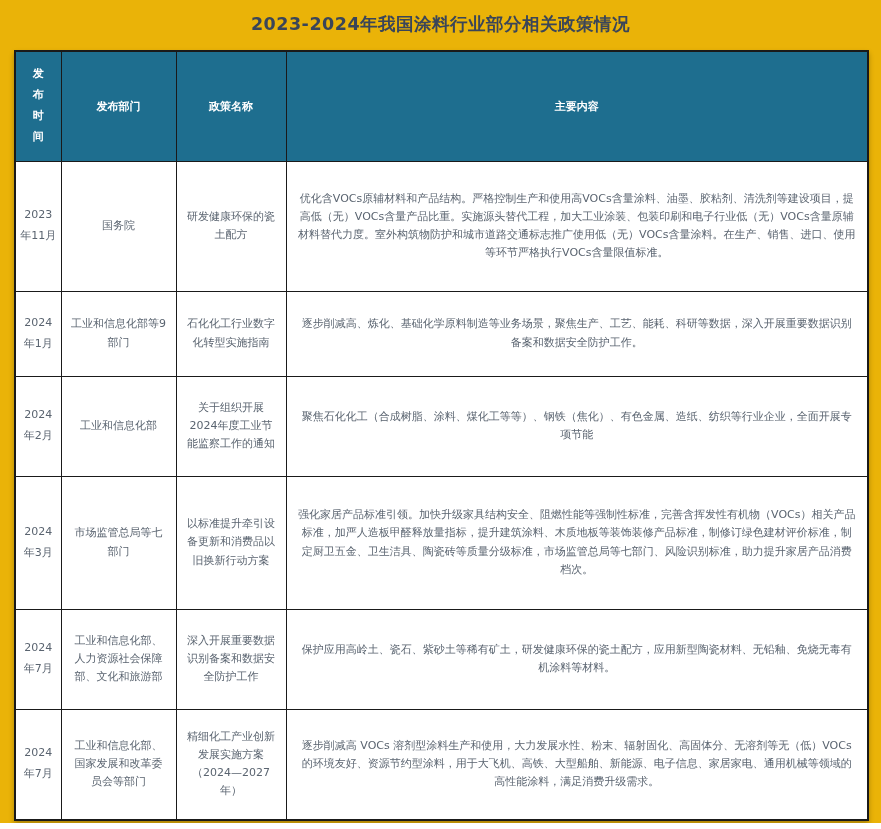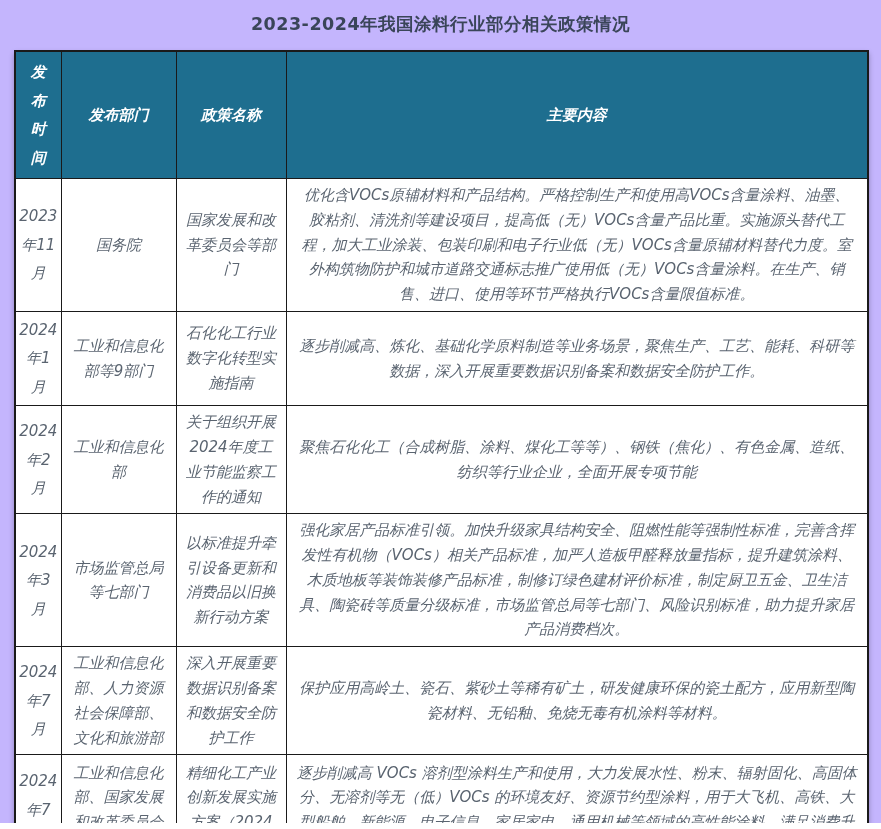--- a/index.html
+++ b/index.html
@@ -4,21 +4,21 @@
 <style>
   html, body {
     margin: 0;
     padding: 0;
     background: #ffffff;
     font-family: "DejaVu Sans", "Liberation Sans", sans-serif;
   }
   .page {
     width: 881px;
     height: 823px;
-    background: #c4b5fd;
+    background: #eab308;
     position: relative;
     box-sizing: border-box;
   }
   .page-title {
     margin: 0;
     padding-top: 12px;
     text-align: center;
     font-size: 17.5px;
     font-weight: bold;
     color: #3a4559;
@@ -32,23 +32,22 @@
     border-collapse: collapse;
     table-layout: fixed;
     border: 2px solid #1a1a1a;
     box-shadow: 0 3px 5px rgba(0,0,0,0.28);
     background: #ffffff;
   }
   .policy-table th, .policy-table td {
     border: 1px solid #1a1a1a;
     vertical-align: middle;
     text-align: center;
-    font-size: 15px;
+    font-size: 11px;
     box-sizing: border-box;
-    font-style: italic;
   }
   .policy-table thead th {
     background: #1e6e8f;
     color: #ffffff;
     font-weight: bold;
     height: 110px;
   }
   th.col-time {
     width: 46px;
     padding: 6px 13px;
@@ -94,21 +93,21 @@
         <th class="col-time">发布时间</th>
         <th class="col-dept">发布部门</th>
         <th class="col-policy">政策名称</th>
         <th class="col-content">主要内容</th>
       </tr>
     </thead>
     <tbody>
       <tr class="row-1">
         <td class="cell-time">2023年11月</td>
         <td class="cell-dept">国务院</td>
-        <td class="cell-policy">国家发展和改革委员会等部门</td>
+        <td class="cell-policy">研发健康环保的瓷土配方</td>
         <td class="cell-content">优化含VOCs原辅材料和产品结构。严格控制生产和使用高VOCs含量涂料、油墨、胶粘剂、清洗剂等建设项目，提高低（无）VOCs含量产品比重。实施源头替代工程，加大工业涂装、包装印刷和电子行业低（无）VOCs含量原辅材料替代力度。室外构筑物防护和城市道路交通标志推广使用低（无）VOCs含量涂料。在生产、销售、进口、使用等环节严格执行VOCs含量限值标准。</td>
       </tr>
       <tr class="row-2">
         <td class="cell-time">2024年1月</td>
         <td class="cell-dept">工业和信息化部等9部门</td>
         <td class="cell-policy">石化化工行业数字化转型实施指南</td>
         <td class="cell-content">逐步削减高、炼化、基础化学原料制造等业务场景，聚焦生产、工艺、能耗、科研等数据，深入开展重要数据识别备案和数据安全防护工作。</td>
       </tr>
       <tr class="row-3">
         <td class="cell-time">2024年2月</td>

